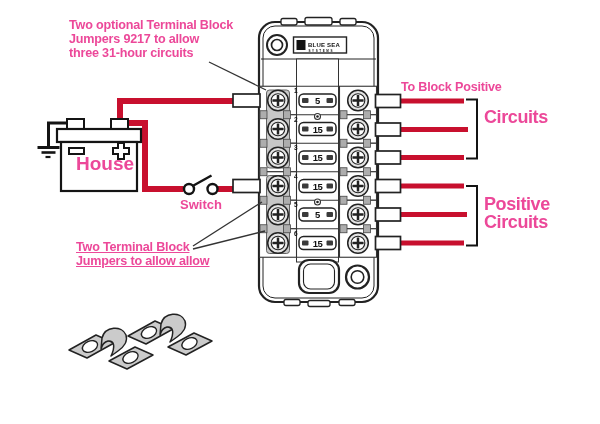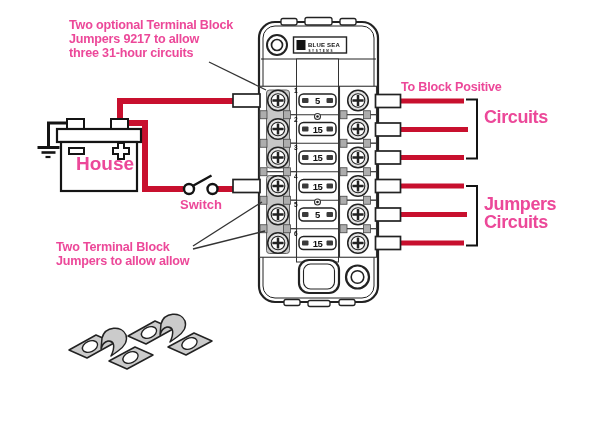--- a/index.html
+++ b/index.html
@@ -203,33 +203,33 @@
   <use href="#jumperClip" transform="translate(69,323)"></use>
 </svg>
 
 
 <div class="label note" style="left:69px;top:19px;">
   <div>Two optional Terminal Block</div>
   <div>Jumpers 9217 to allow</div>
   <div>three 31-hour circuits</div>
 </div>
 
-<div class="label note" style="left:56px;top:241px;">
+<div class="label note" style="left:76px;top:241px;text-decoration:underline;">
   <div>Two Terminal Block</div>
   <div>Jumpers to allow allow</div>
 </div>
 
 <div class="label" style="left:401px;top:80px;font-size:12.6px;letter-spacing:-0.2px;white-space:nowrap;">To Block Positive</div>
 
 <div class="label big" style="left:484px;top:109px;">
   <div>Circuits</div>
 </div>
 
 <div class="label big" style="left:484px;top:196px;">
-  <div>Jumpers</div>
+  <div>Positive</div>
   <div>Circuits</div>
 </div>
 
 <div class="label mid ctr" style="left:175px;top:197px;width:52px;">Switch</div>
 
 <div class="label ctr" style="left:61px;top:156px;width:88px;font-size:19px;line-height:16px;">
   <div>House</div>
 </div>
 
 </div>

